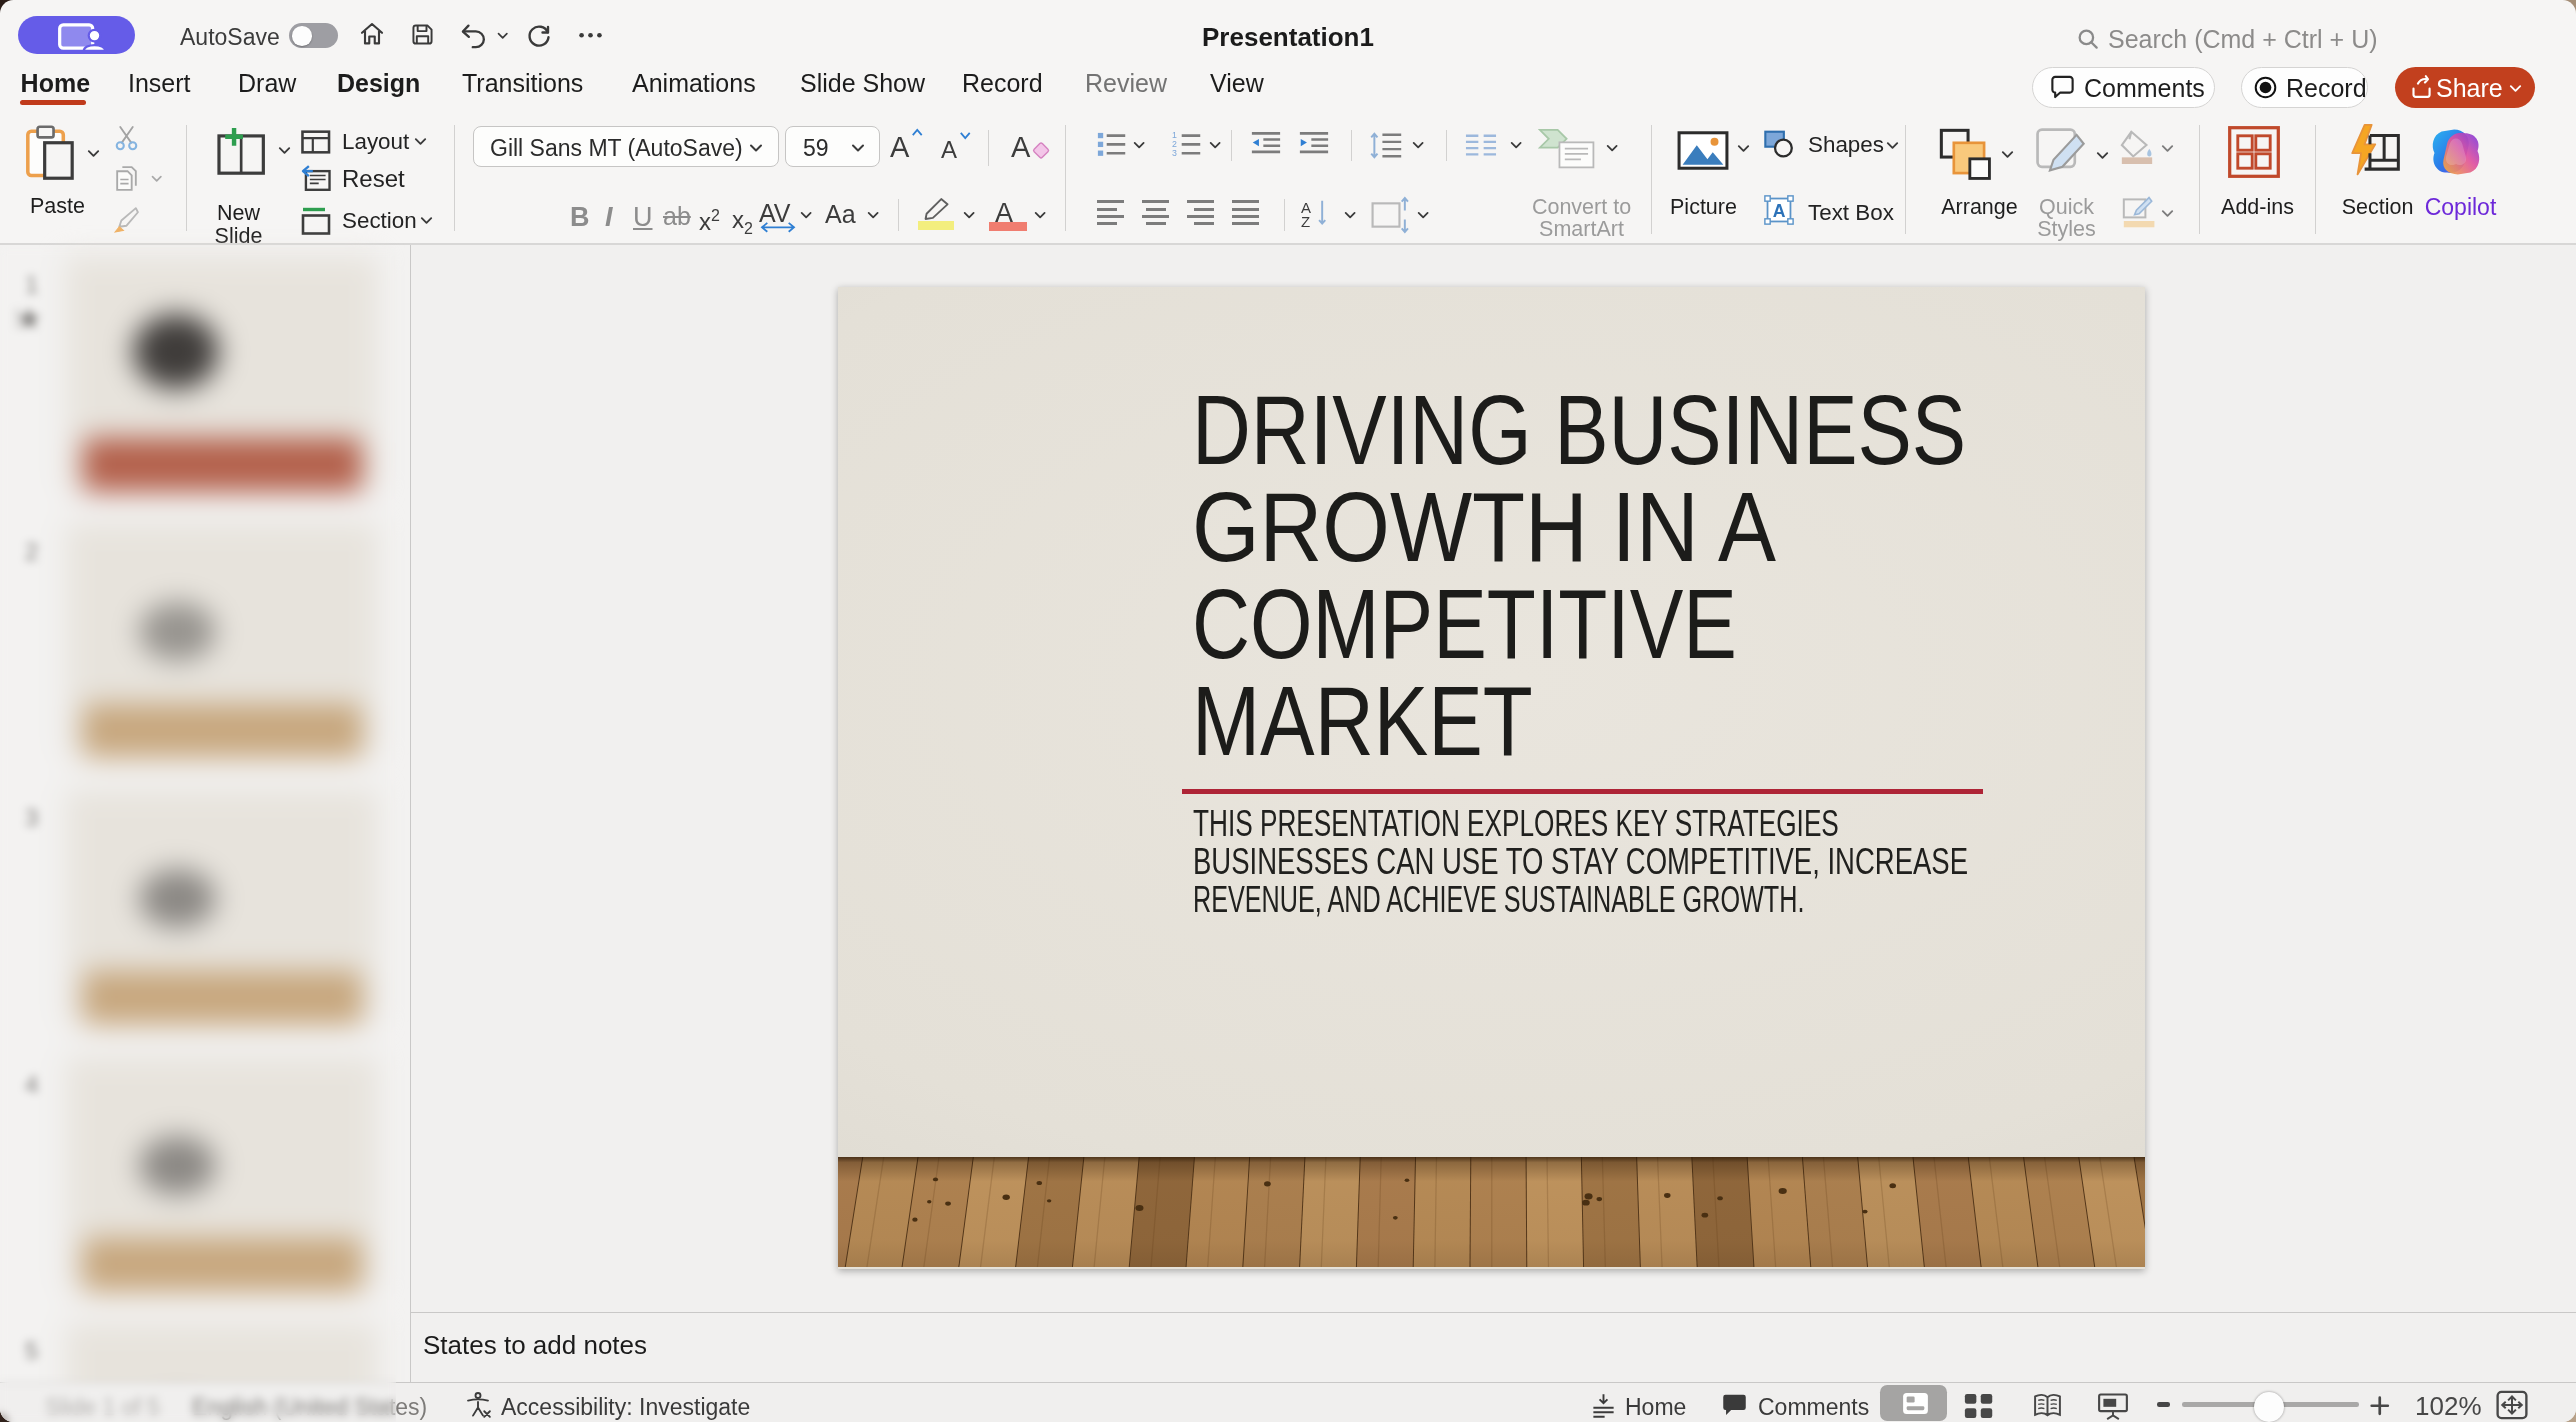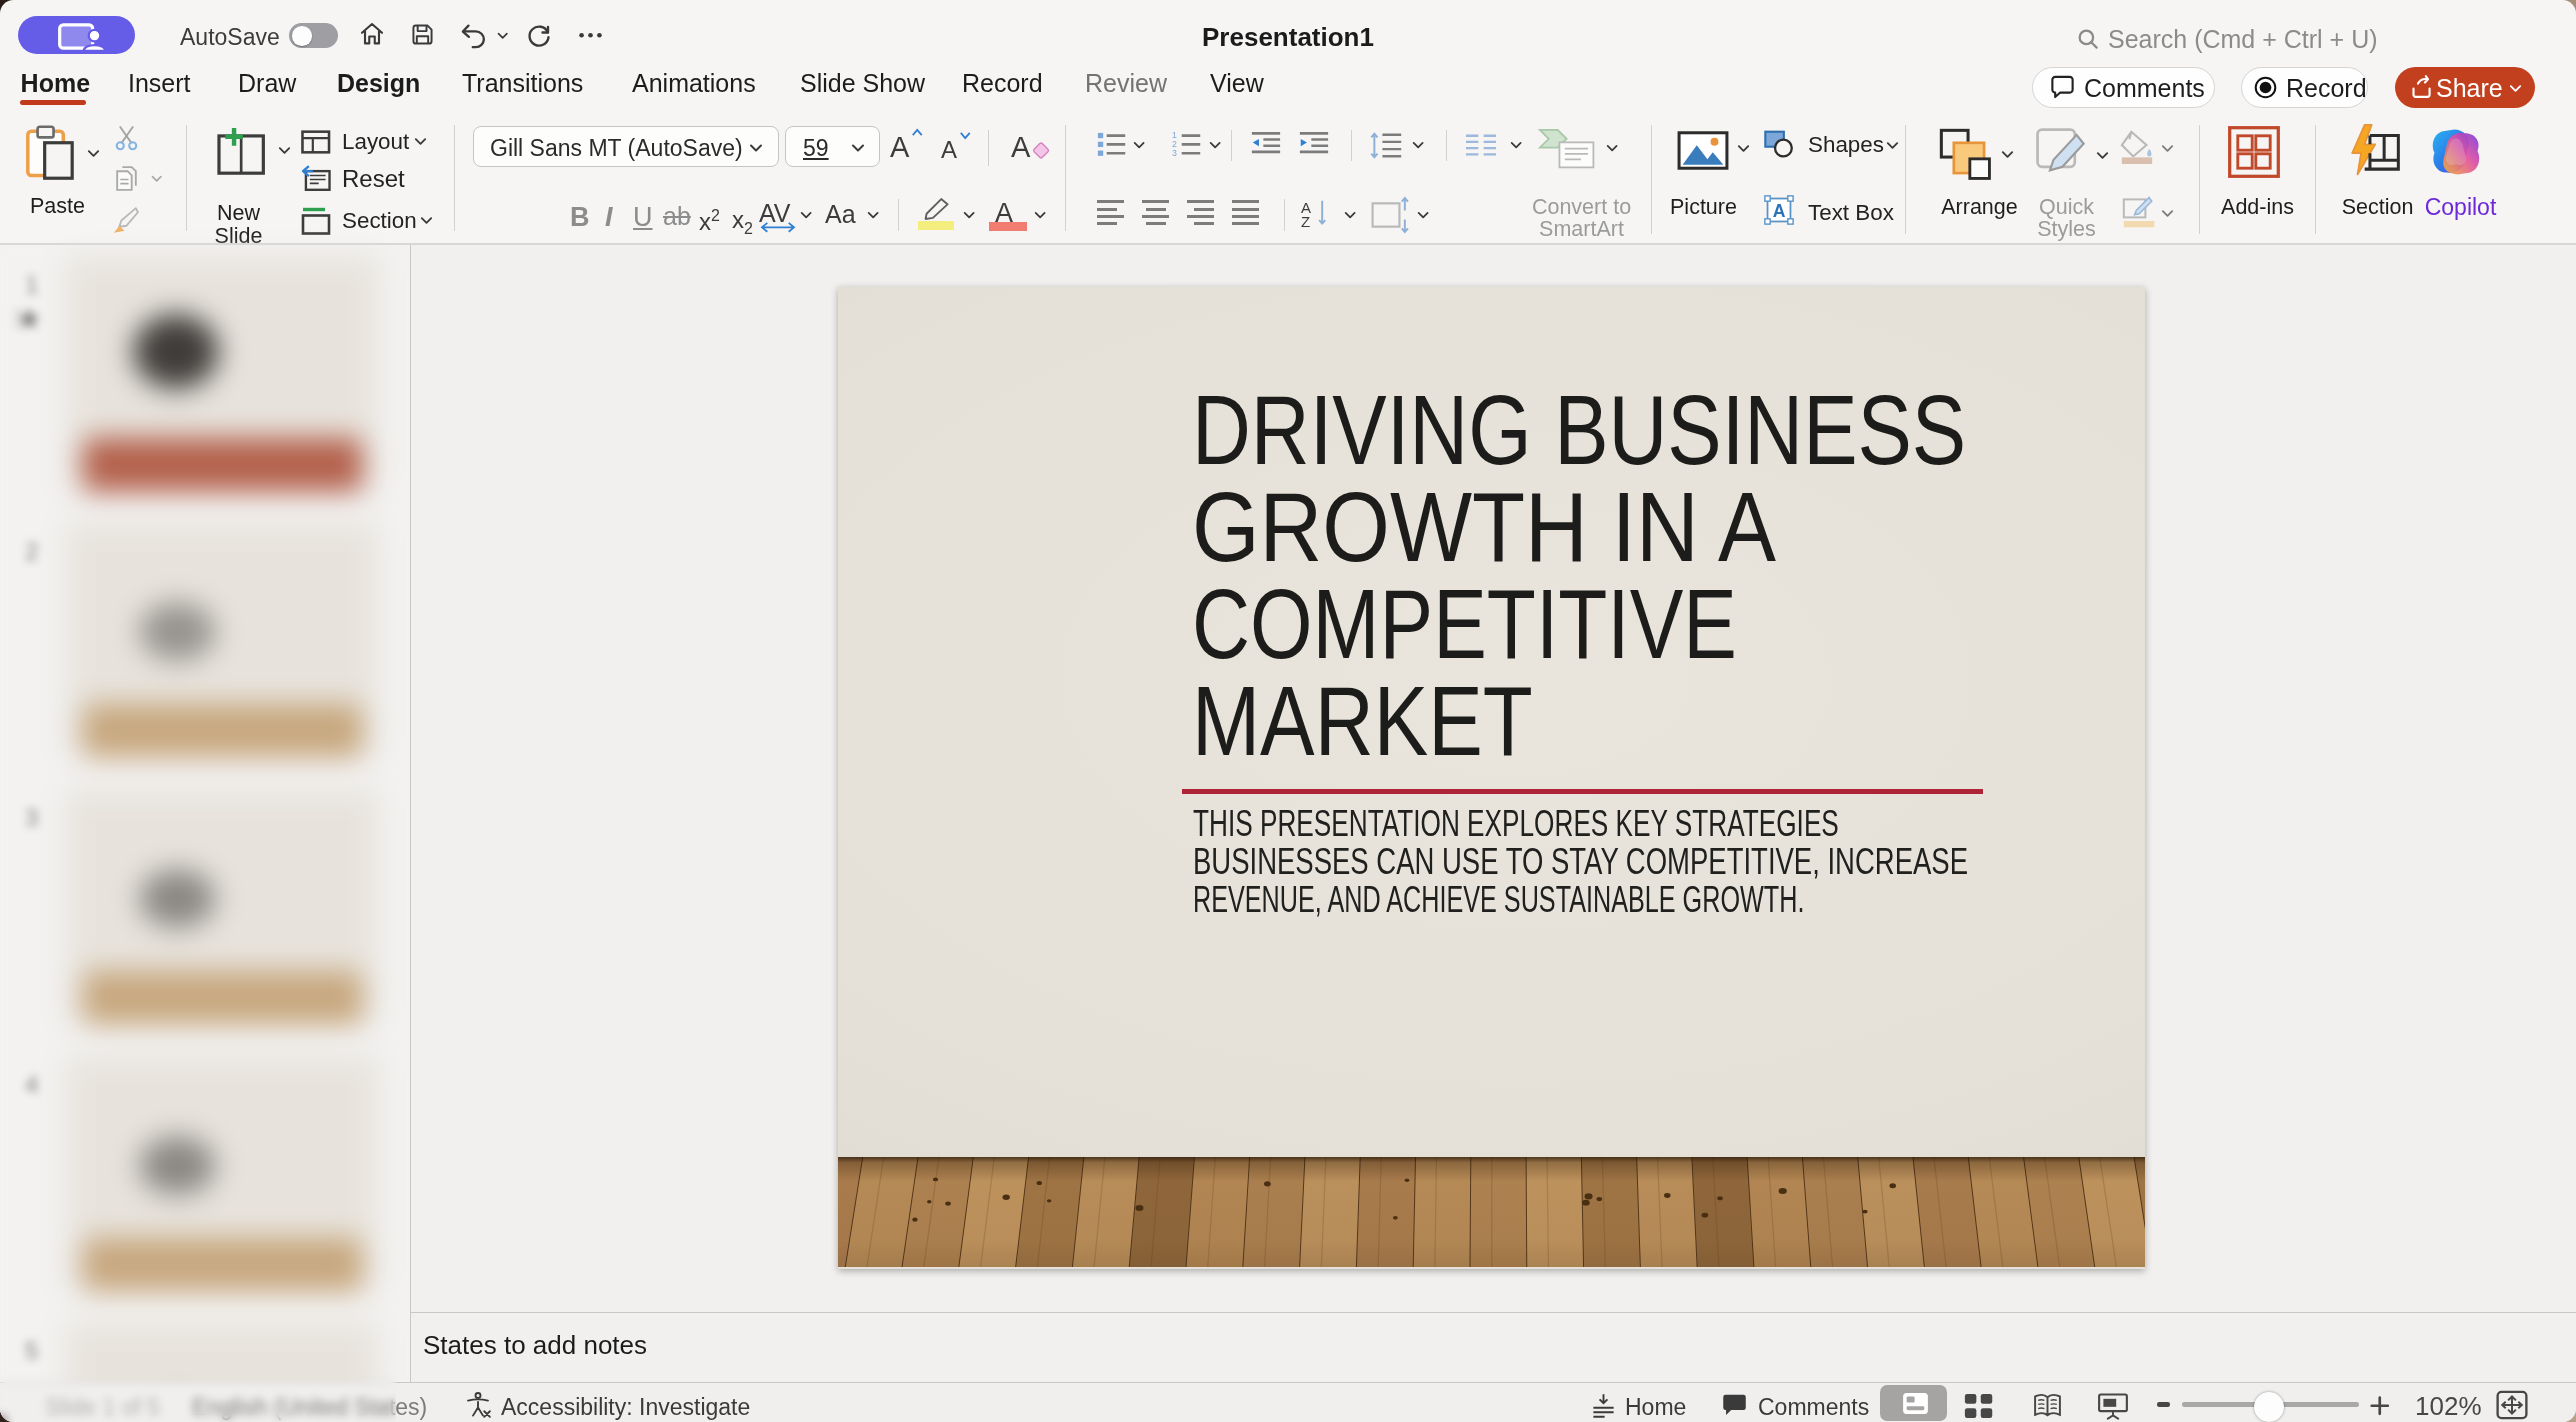--- a/index.html
+++ b/index.html
@@ -136,21 +136,21 @@
 <svg width="15" height="15" viewBox="0 0 16 16" style="position:absolute;left:419px;top:213px">
       <path d="M3 5.5 L8 10.5 L13 5.5" fill="none" stroke="#3a3a3a" stroke-width="2" stroke-linecap="round" stroke-linejoin="round"></path>
     </svg>
 <div style="position:absolute;left:454px;top:125px;width:0.9px;height:106px;background:#d2d1d0"></div>
 <div class="abs" style="left:473px;top:126px;width:306px;height:41px;border:1.3px solid #c6c5c4;border-radius:8px;background:#fdfdfc"></div>
 <div style="position:absolute;left:490px;top:135px;white-space:nowrap;font-size:23px;line-height:27px;color:#2b2b2b;font-weight:400;">Gill Sans MT (AutoSave)</div>
 <svg width="16" height="16" viewBox="0 0 16 16" style="position:absolute;left:748px;top:140px">
       <path d="M3 5.5 L8 10.5 L13 5.5" fill="none" stroke="#3a3a3a" stroke-width="2" stroke-linecap="round" stroke-linejoin="round"></path>
     </svg>
 <div class="abs" style="left:785px;top:126px;width:95px;height:41px;border:1.3px solid #c6c5c4;border-radius:8px;background:#fdfdfc"></div>
-<div style="position:absolute;left:803px;top:135px;white-space:nowrap;font-size:23px;line-height:27px;color:#2b2b2b;font-weight:400;text-decoration:underline;">59</div>
+<div style="position:absolute;left:803px;top:135px;white-space:nowrap;font-size:23px;line-height:27px;color:#2b2b2b;font-weight:400;">59</div>
 <svg width="16" height="16" viewBox="0 0 16 16" style="position:absolute;left:850px;top:140px">
       <path d="M3 5.5 L8 10.5 L13 5.5" fill="none" stroke="#3a3a3a" stroke-width="2" stroke-linecap="round" stroke-linejoin="round"></path>
     </svg>
 <div style="position:absolute;left:890px;top:131px;white-space:nowrap;font-size:29px;line-height:32px;color:#3c3c3c;font-weight:400;">A</div>
 <svg class="abs" style="left:911px;top:128px" width="12.5" height="9" viewBox="0 0 14 10">
       <path d="M2 8 L7 2 L12 8" fill="none" stroke="#2f7fd3" stroke-width="2"></path>
     </svg>
 <div style="position:absolute;left:941px;top:136px;white-space:nowrap;font-size:24px;line-height:28px;color:#3c3c3c;font-weight:400;">A</div>
 <svg class="abs" style="left:959px;top:131px" width="12.5" height="9" viewBox="0 0 14 10">
       <path d="M2 2 L7 8 L12 2" fill="none" stroke="#2f7fd3" stroke-width="2"></path>

